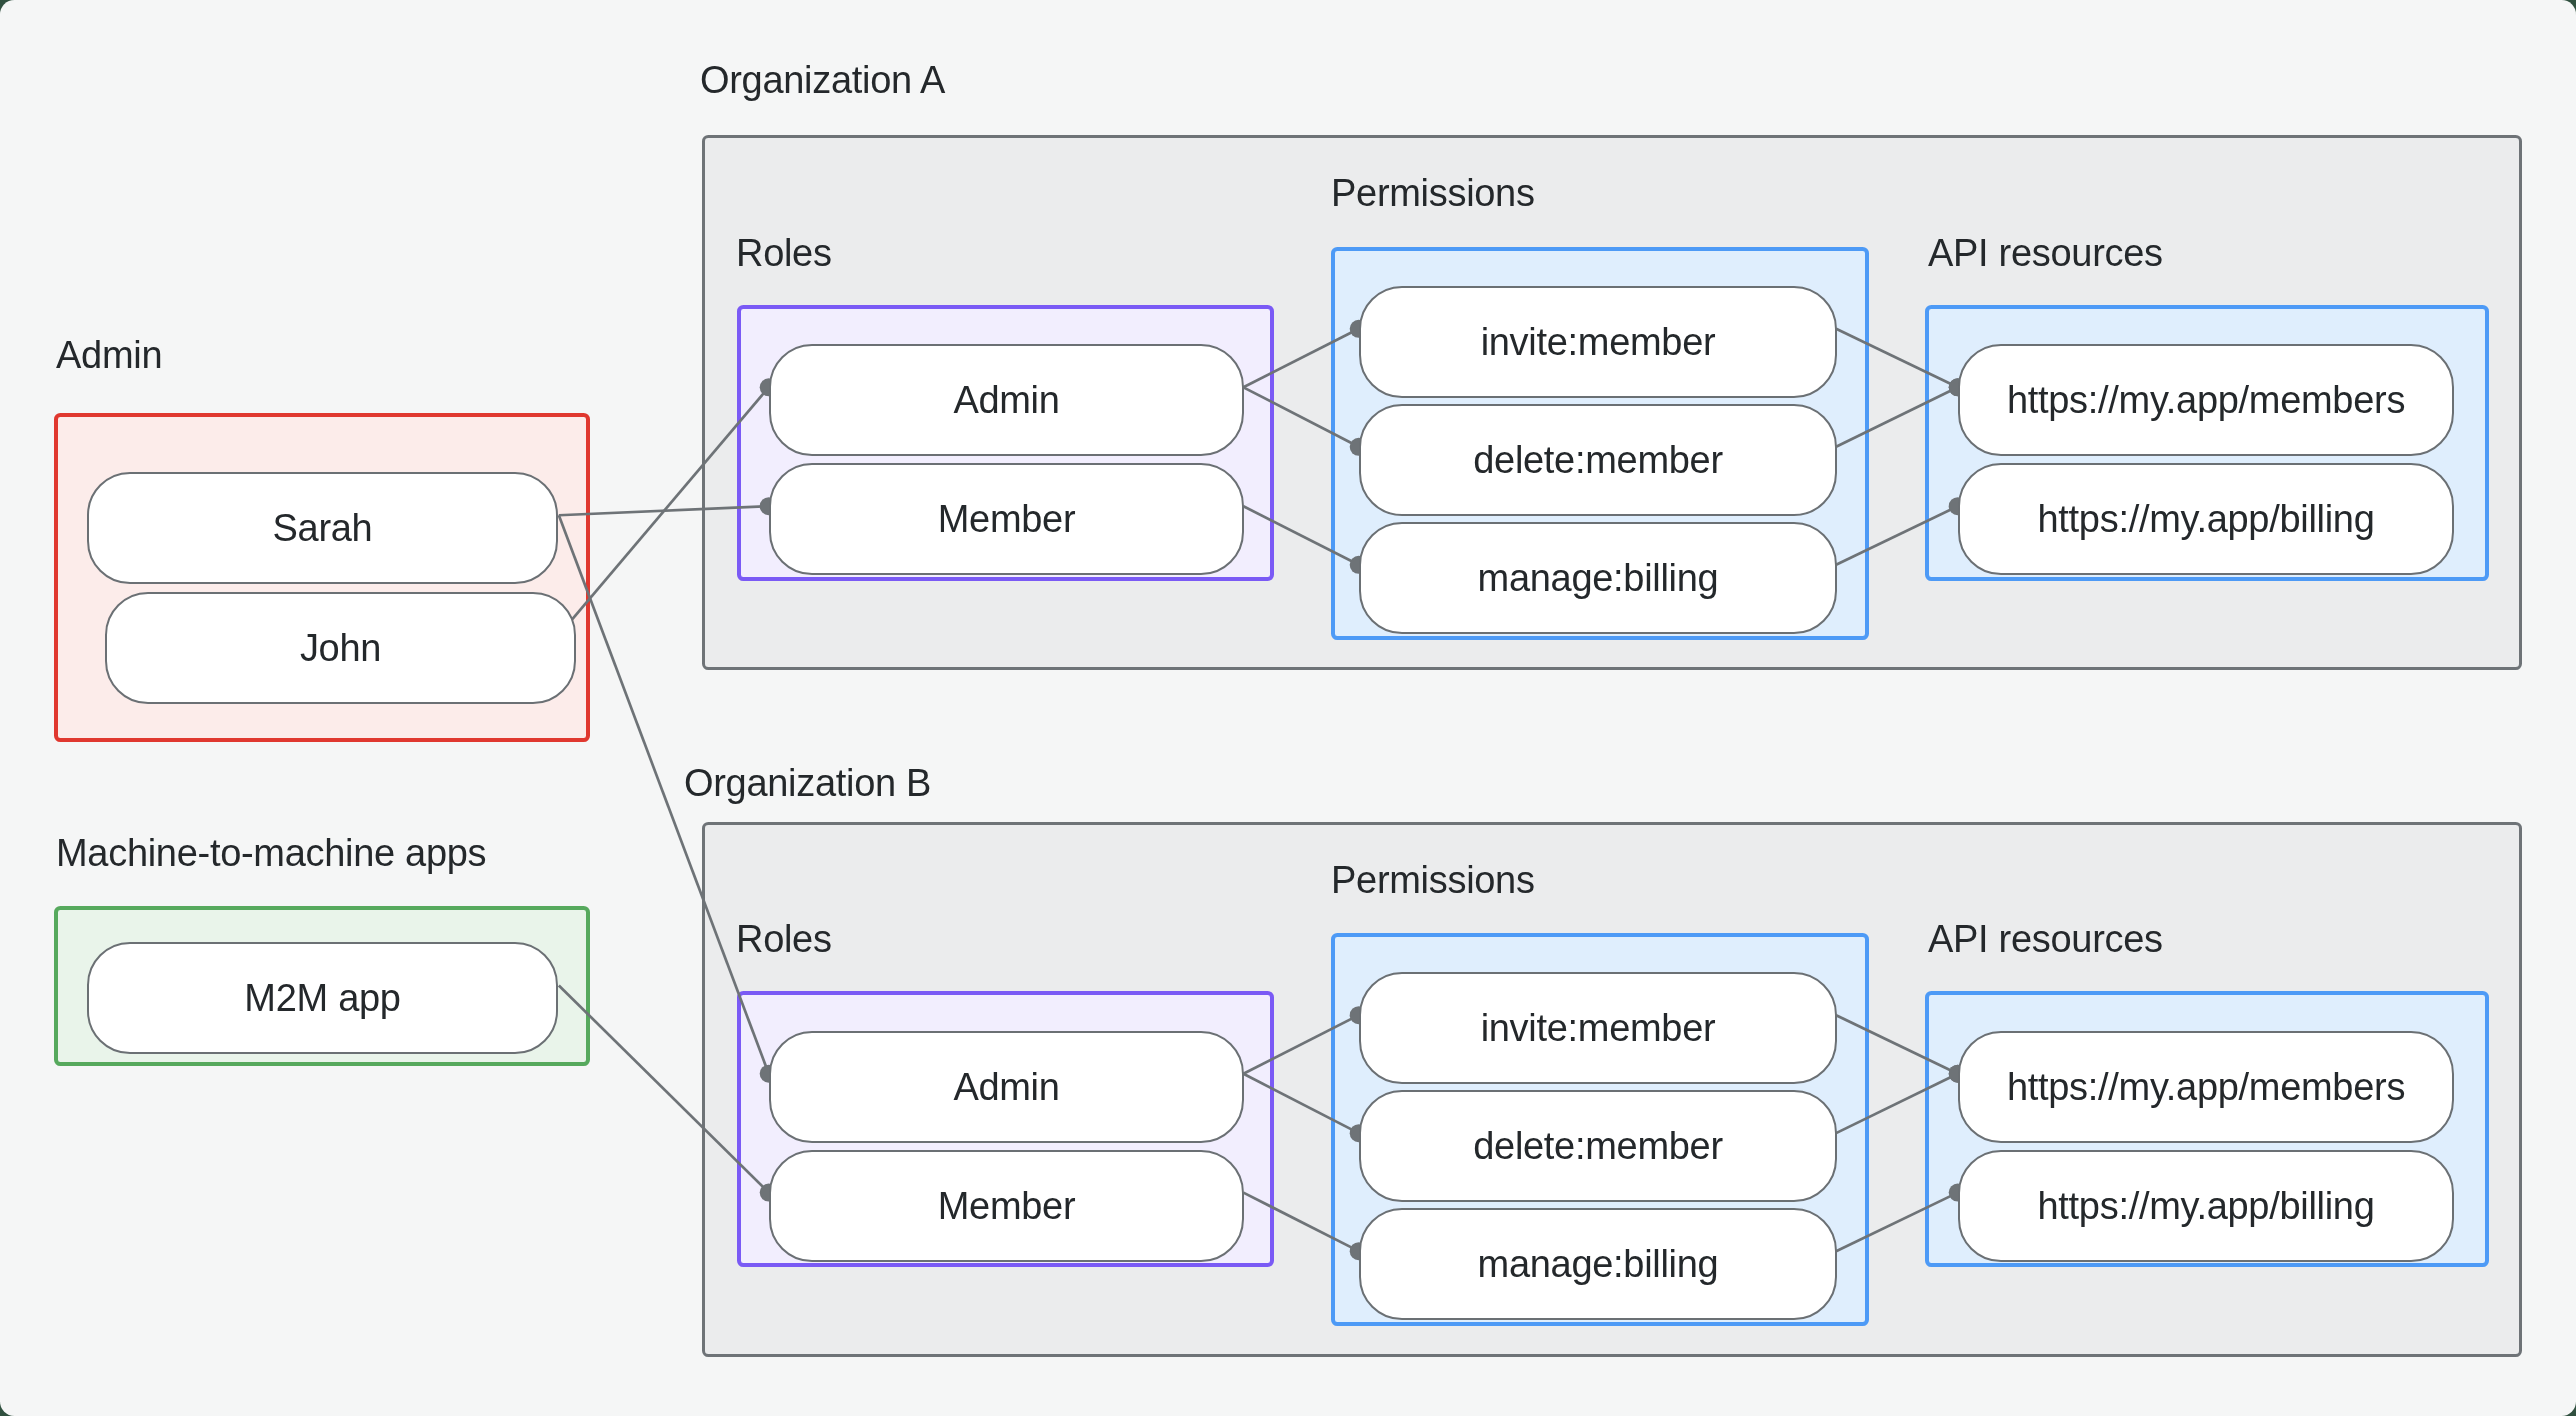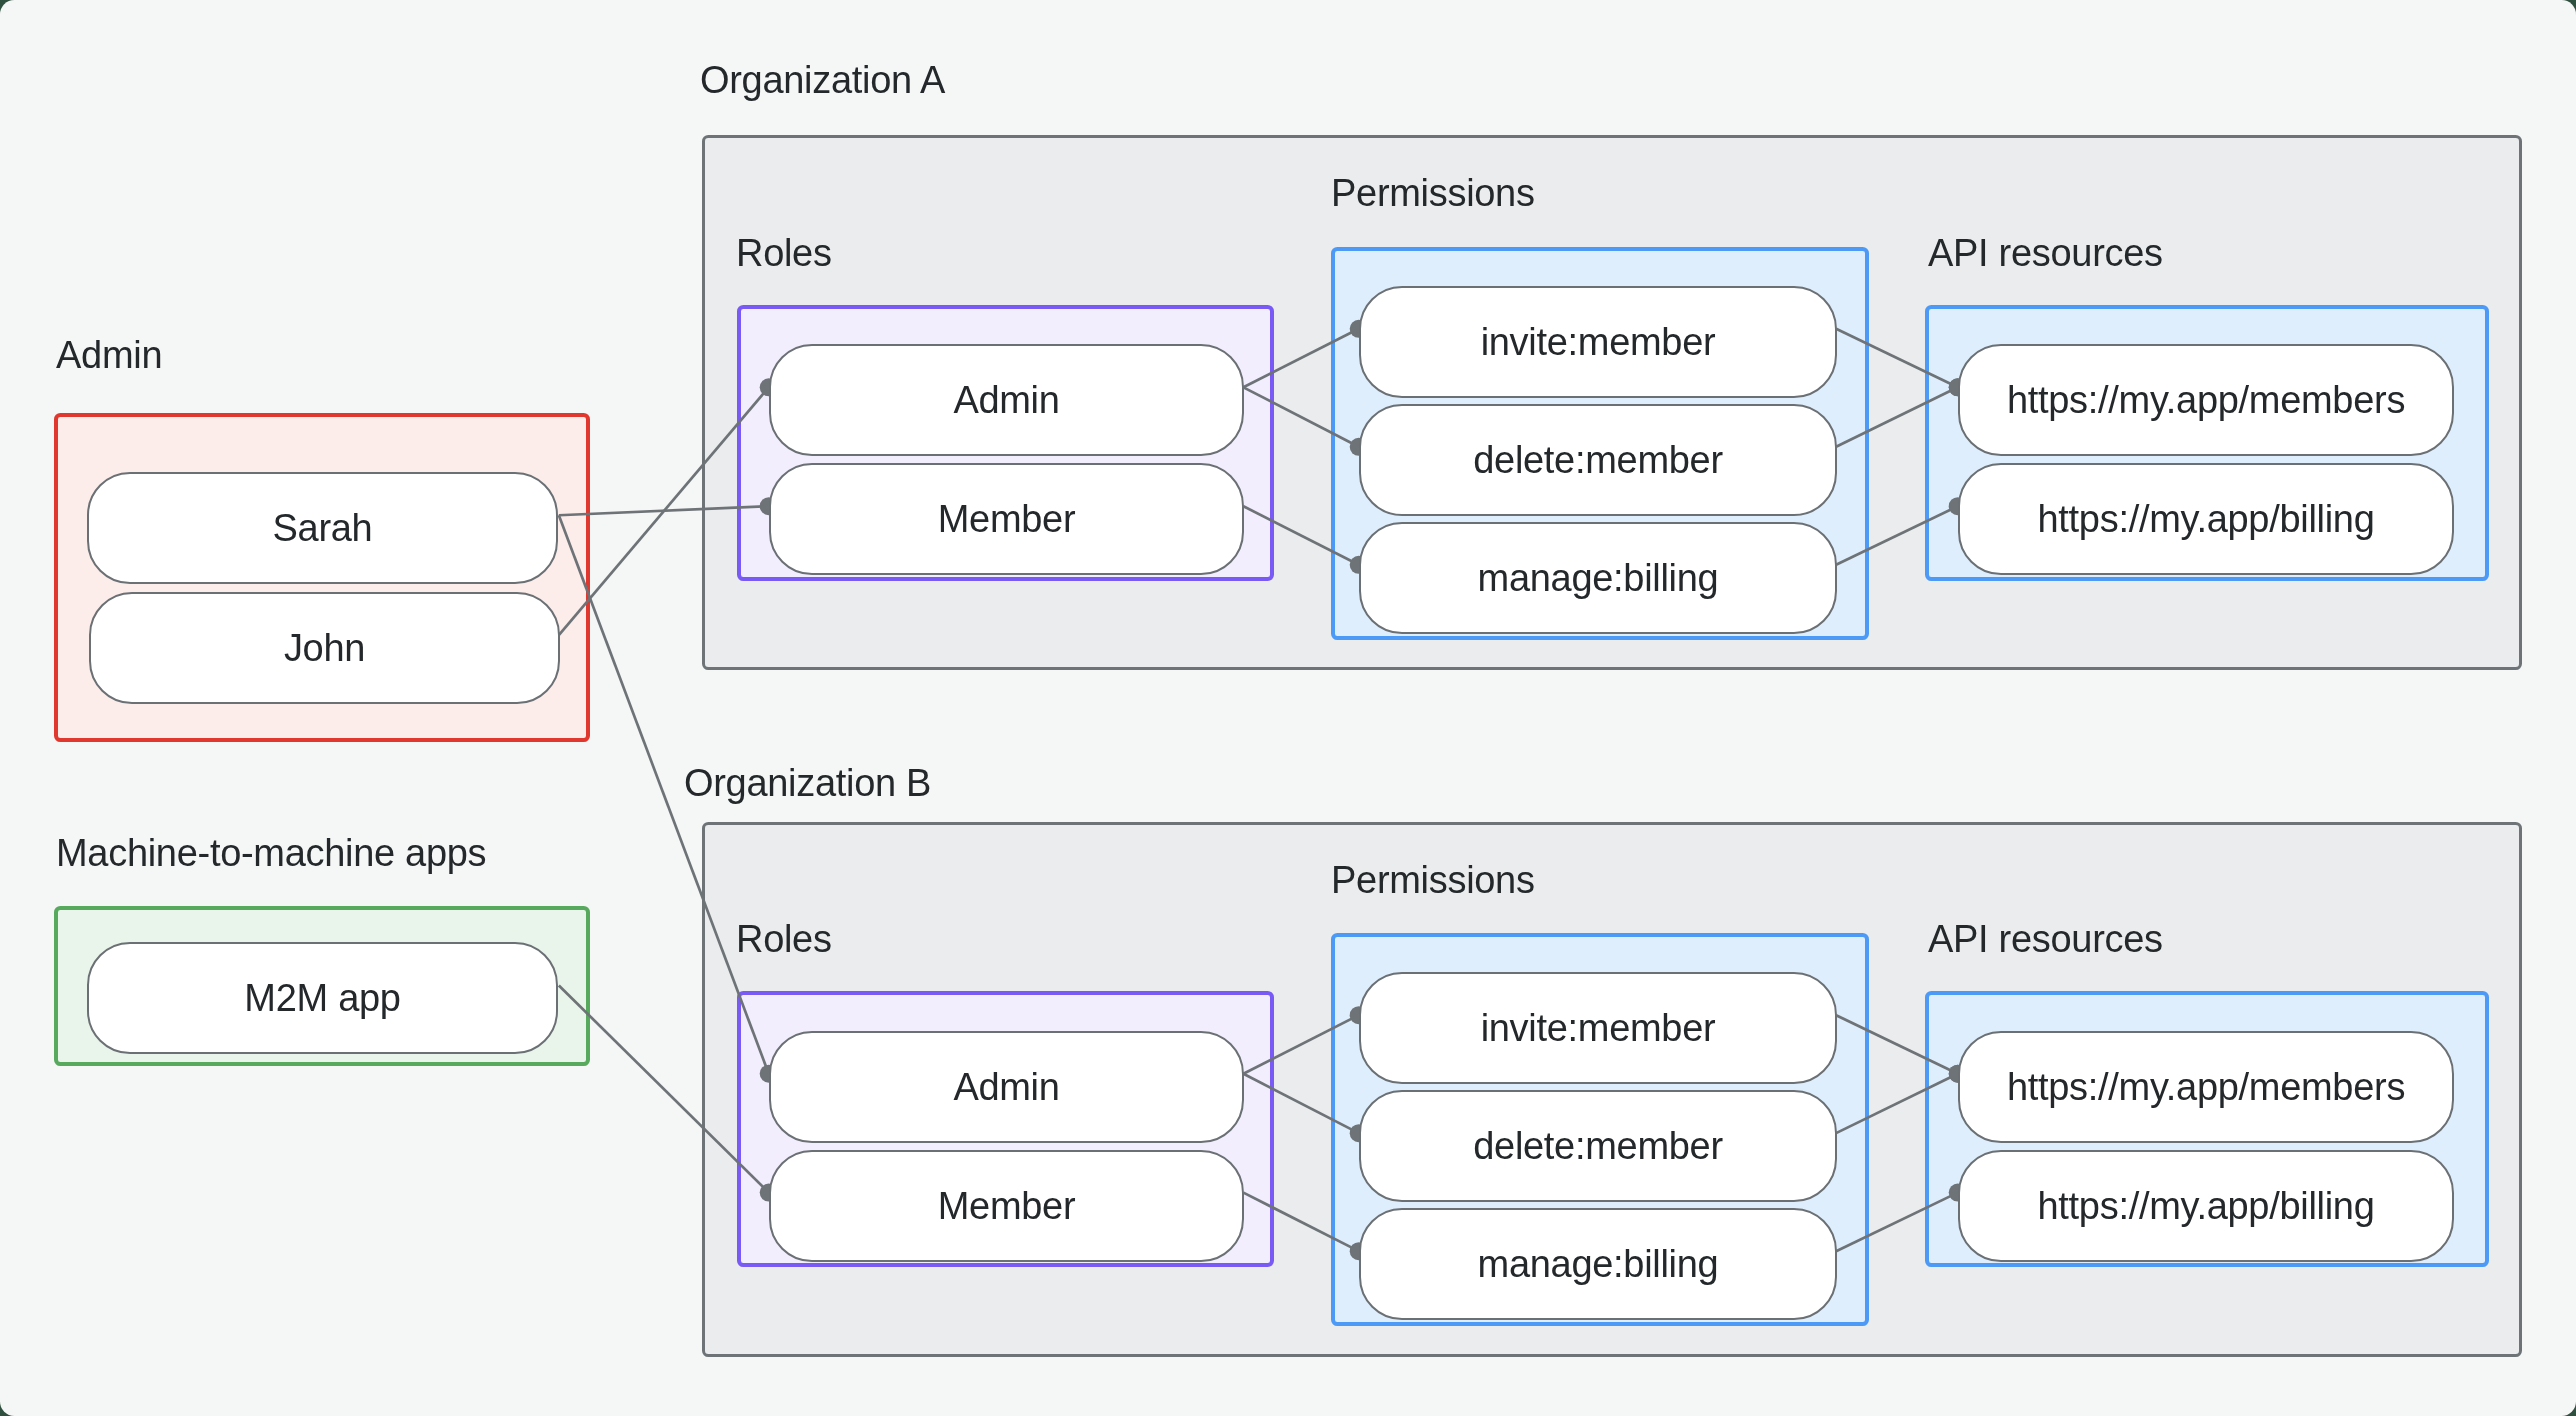--- a/index.html
+++ b/index.html
@@ -103,21 +103,21 @@
       <circle cx="1508" cy="1389" r="10" fill="#6e7377"></circle>
       <line x1="2038" y1="1127" x2="2173" y2="1192" stroke="#6e7377" stroke-width="3"></line>
       <circle cx="2173" cy="1192" r="10" fill="#6e7377"></circle>
       <line x1="2038" y1="1258" x2="2173" y2="1192" stroke="#6e7377" stroke-width="3"></line>
       <circle cx="2173" cy="1192" r="10" fill="#6e7377"></circle>
       <line x1="2038" y1="1389" x2="2173" y2="1324" stroke="#6e7377" stroke-width="3"></line>
       <circle cx="2173" cy="1324" r="10" fill="#6e7377"></circle>
     </svg>
 
   <div class="pill" style="left:87px;top:472px;width:471px;text-align:right;">Sarah</div>
-  <div class="pill" style="left:89px;top:592px;width:471px;text-align:right;">John</div>
+  <div class="pill" style="left:105px;top:592px;width:471px;text-align:right;">John</div>
   <div class="pill" style="left:87px;top:942px;width:471px;">M2M app</div>
 
   <div class="pill" style="left:769px;top:344px;width:475px;">Admin</div>
   <div class="pill" style="left:769px;top:463px;width:475px;">Member</div>
   <div class="pill" style="left:1359px;top:286px;width:478px;">invite:member</div>
   <div class="pill" style="left:1359px;top:404px;width:478px;">delete:member</div>
   <div class="pill" style="left:1359px;top:522px;width:478px;">manage:billing</div>
   <div class="pill" style="left:1958px;top:344px;width:496px;">https://my.app/members</div>
   <div class="pill" style="left:1958px;top:463px;width:496px;">https://my.app/billing</div>
 

